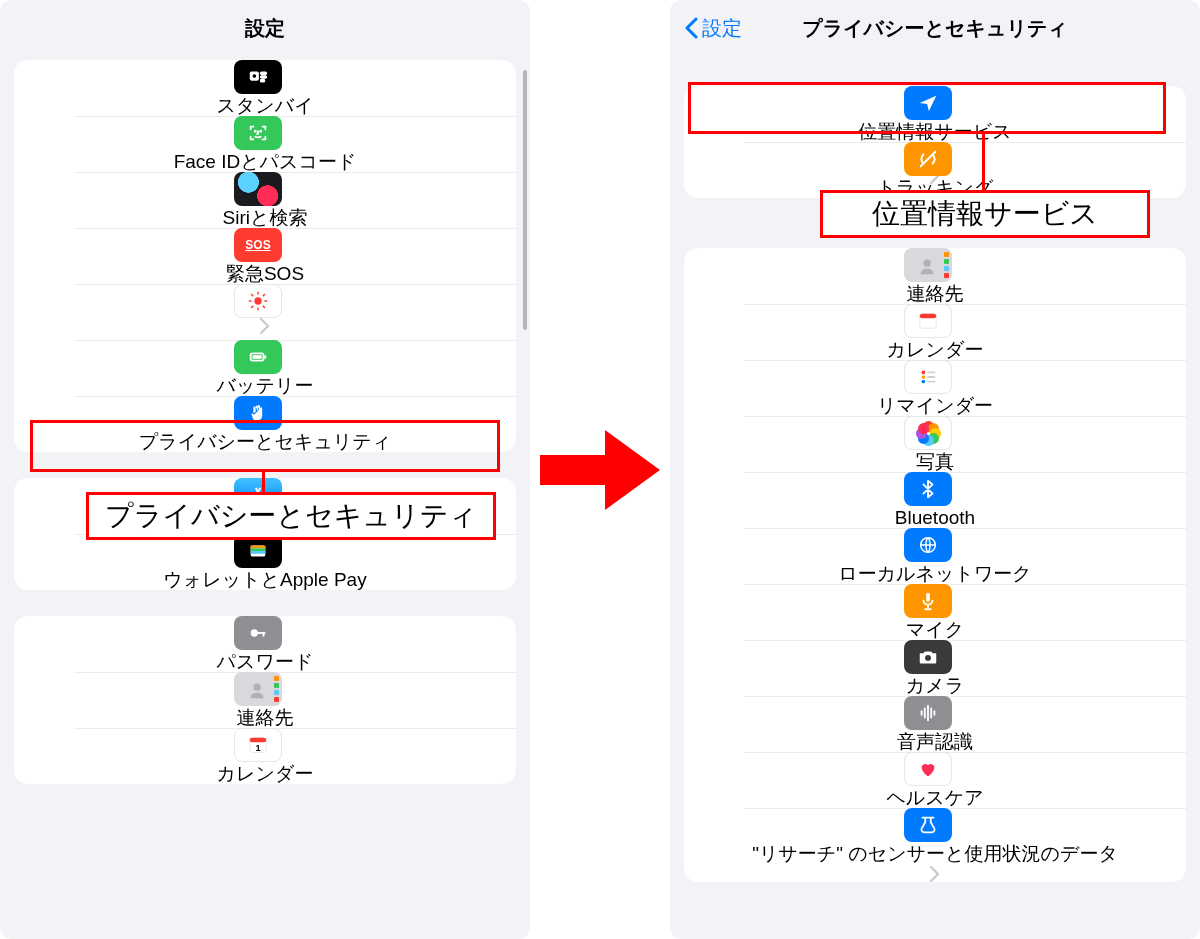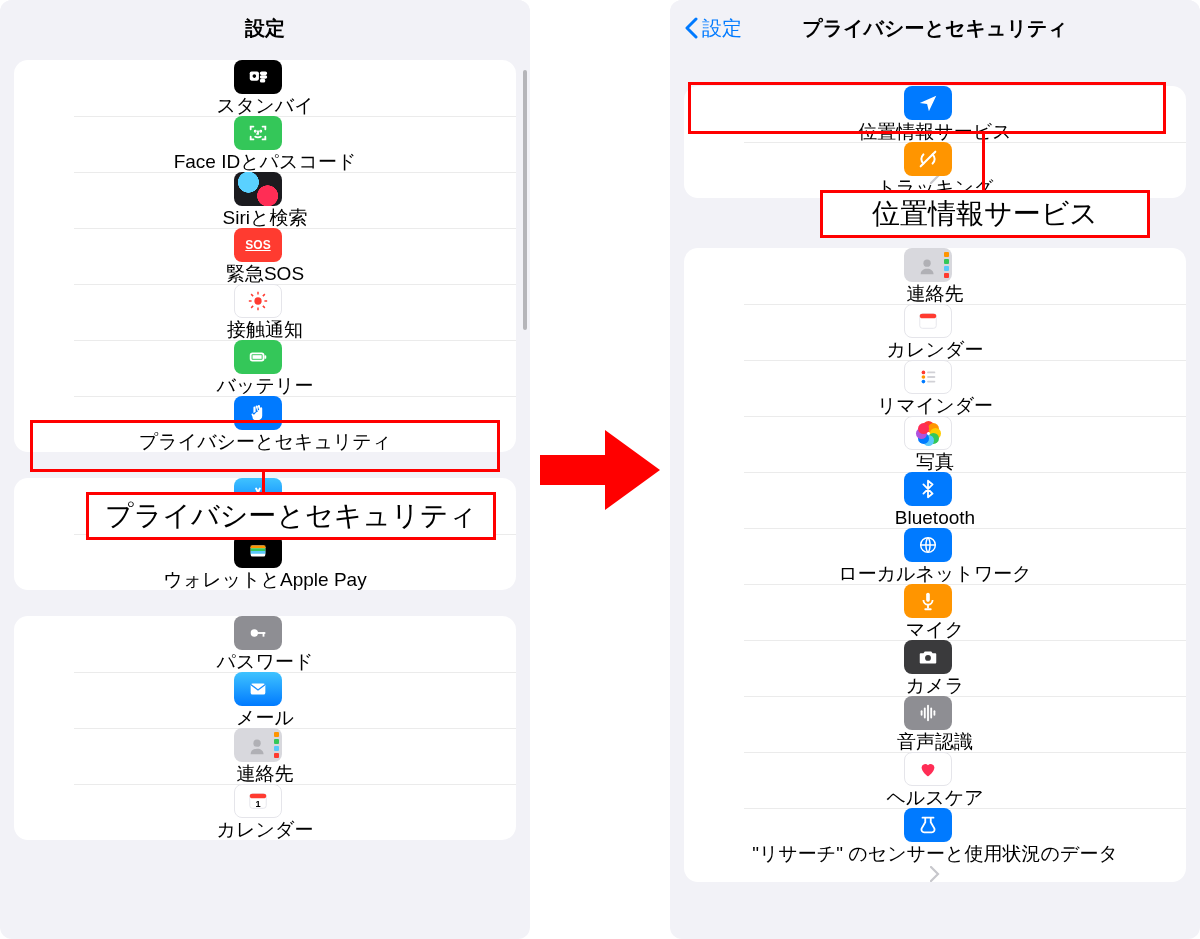--- a/index.html
+++ b/index.html
@@ -245,21 +245,20 @@
               <line x1="12" y1="19" x2="12" y2="22"></line>
               <line x1="2" y1="12" x2="5" y2="12"></line>
               <line x1="19" y1="12" x2="22" y2="12"></line>
               <line x1="4.5" y1="4.5" x2="6.7" y2="6.7"></line>
               <line x1="17.3" y1="17.3" x2="19.5" y2="19.5"></line>
               <line x1="4.5" y1="19.5" x2="6.7" y2="17.3"></line>
               <line x1="17.3" y1="6.7" x2="19.5" y2="4.5"></line>
             </g>
           </svg>
       </div>
-      <div class="label">接触通知</div>
       <svg class="chev" width="10" height="16" viewBox="0 0 10 16">
           <path d="M1 1 L8 8 L1 15" fill="none" stroke="#c7c7cc" stroke-width="2.2" stroke-linecap="round"></path>
         </svg>
     </div>
     <div class="row">
       <div class="icon ic-green">
         <svg viewBox="0 0 24 24" fill="none" stroke="#fff" stroke-width="2">
             <rect x="4" y="8" width="14" height="8" rx="2"></rect>
             <rect x="19" y="10" width="2" height="4" rx="1" fill="#fff" stroke="none"></rect>
             <rect x="6" y="10" width="10" height="4" fill="#fff" stroke="none"></rect>
@@ -314,32 +313,20 @@
   <div class="group">
     <div class="row">
       <div class="icon ic-grey">
         <svg viewBox="0 0 24 24" fill="#fff">
             <circle cx="8" cy="12" r="4"></circle>
             <rect x="11" y="11" width="9" height="2"></rect>
             <rect x="17" y="11" width="2" height="5"></rect>
           </svg>
       </div>
       <div class="label">パスワード</div>
-      <svg class="chev" width="10" height="16" viewBox="0 0 10 16">
-          <path d="M1 1 L8 8 L1 15" fill="none" stroke="#c7c7cc" stroke-width="2.2" stroke-linecap="round"></path>
-        </svg>
-    </div>
-    <div class="row">
-      <div class="icon ic-bluegr">
-        <svg viewBox="0 0 24 24" fill="#fff">
-            <rect x="4" y="6" width="16" height="12" rx="2"></rect>
-            <path d="M4 7l8 6 8-6" fill="none" stroke="#1e90ff" stroke-width="1.4"></path>
-          </svg>
-      </div>
-      <div class="label">メール</div>
       <svg class="chev" width="10" height="16" viewBox="0 0 10 16">
           <path d="M1 1 L8 8 L1 15" fill="none" stroke="#c7c7cc" stroke-width="2.2" stroke-linecap="round"></path>
         </svg>
     </div>
     <div class="row">
       <div class="icon ic-contacts">
         <svg viewBox="0 0 24 24">
             <circle cx="11" cy="10" r="4" fill="#b0b0b5"></circle>
             <path d="M4 22c0-4 3-6 7-6s7 2 7 6" fill="#b0b0b5"></path>
           </svg>

